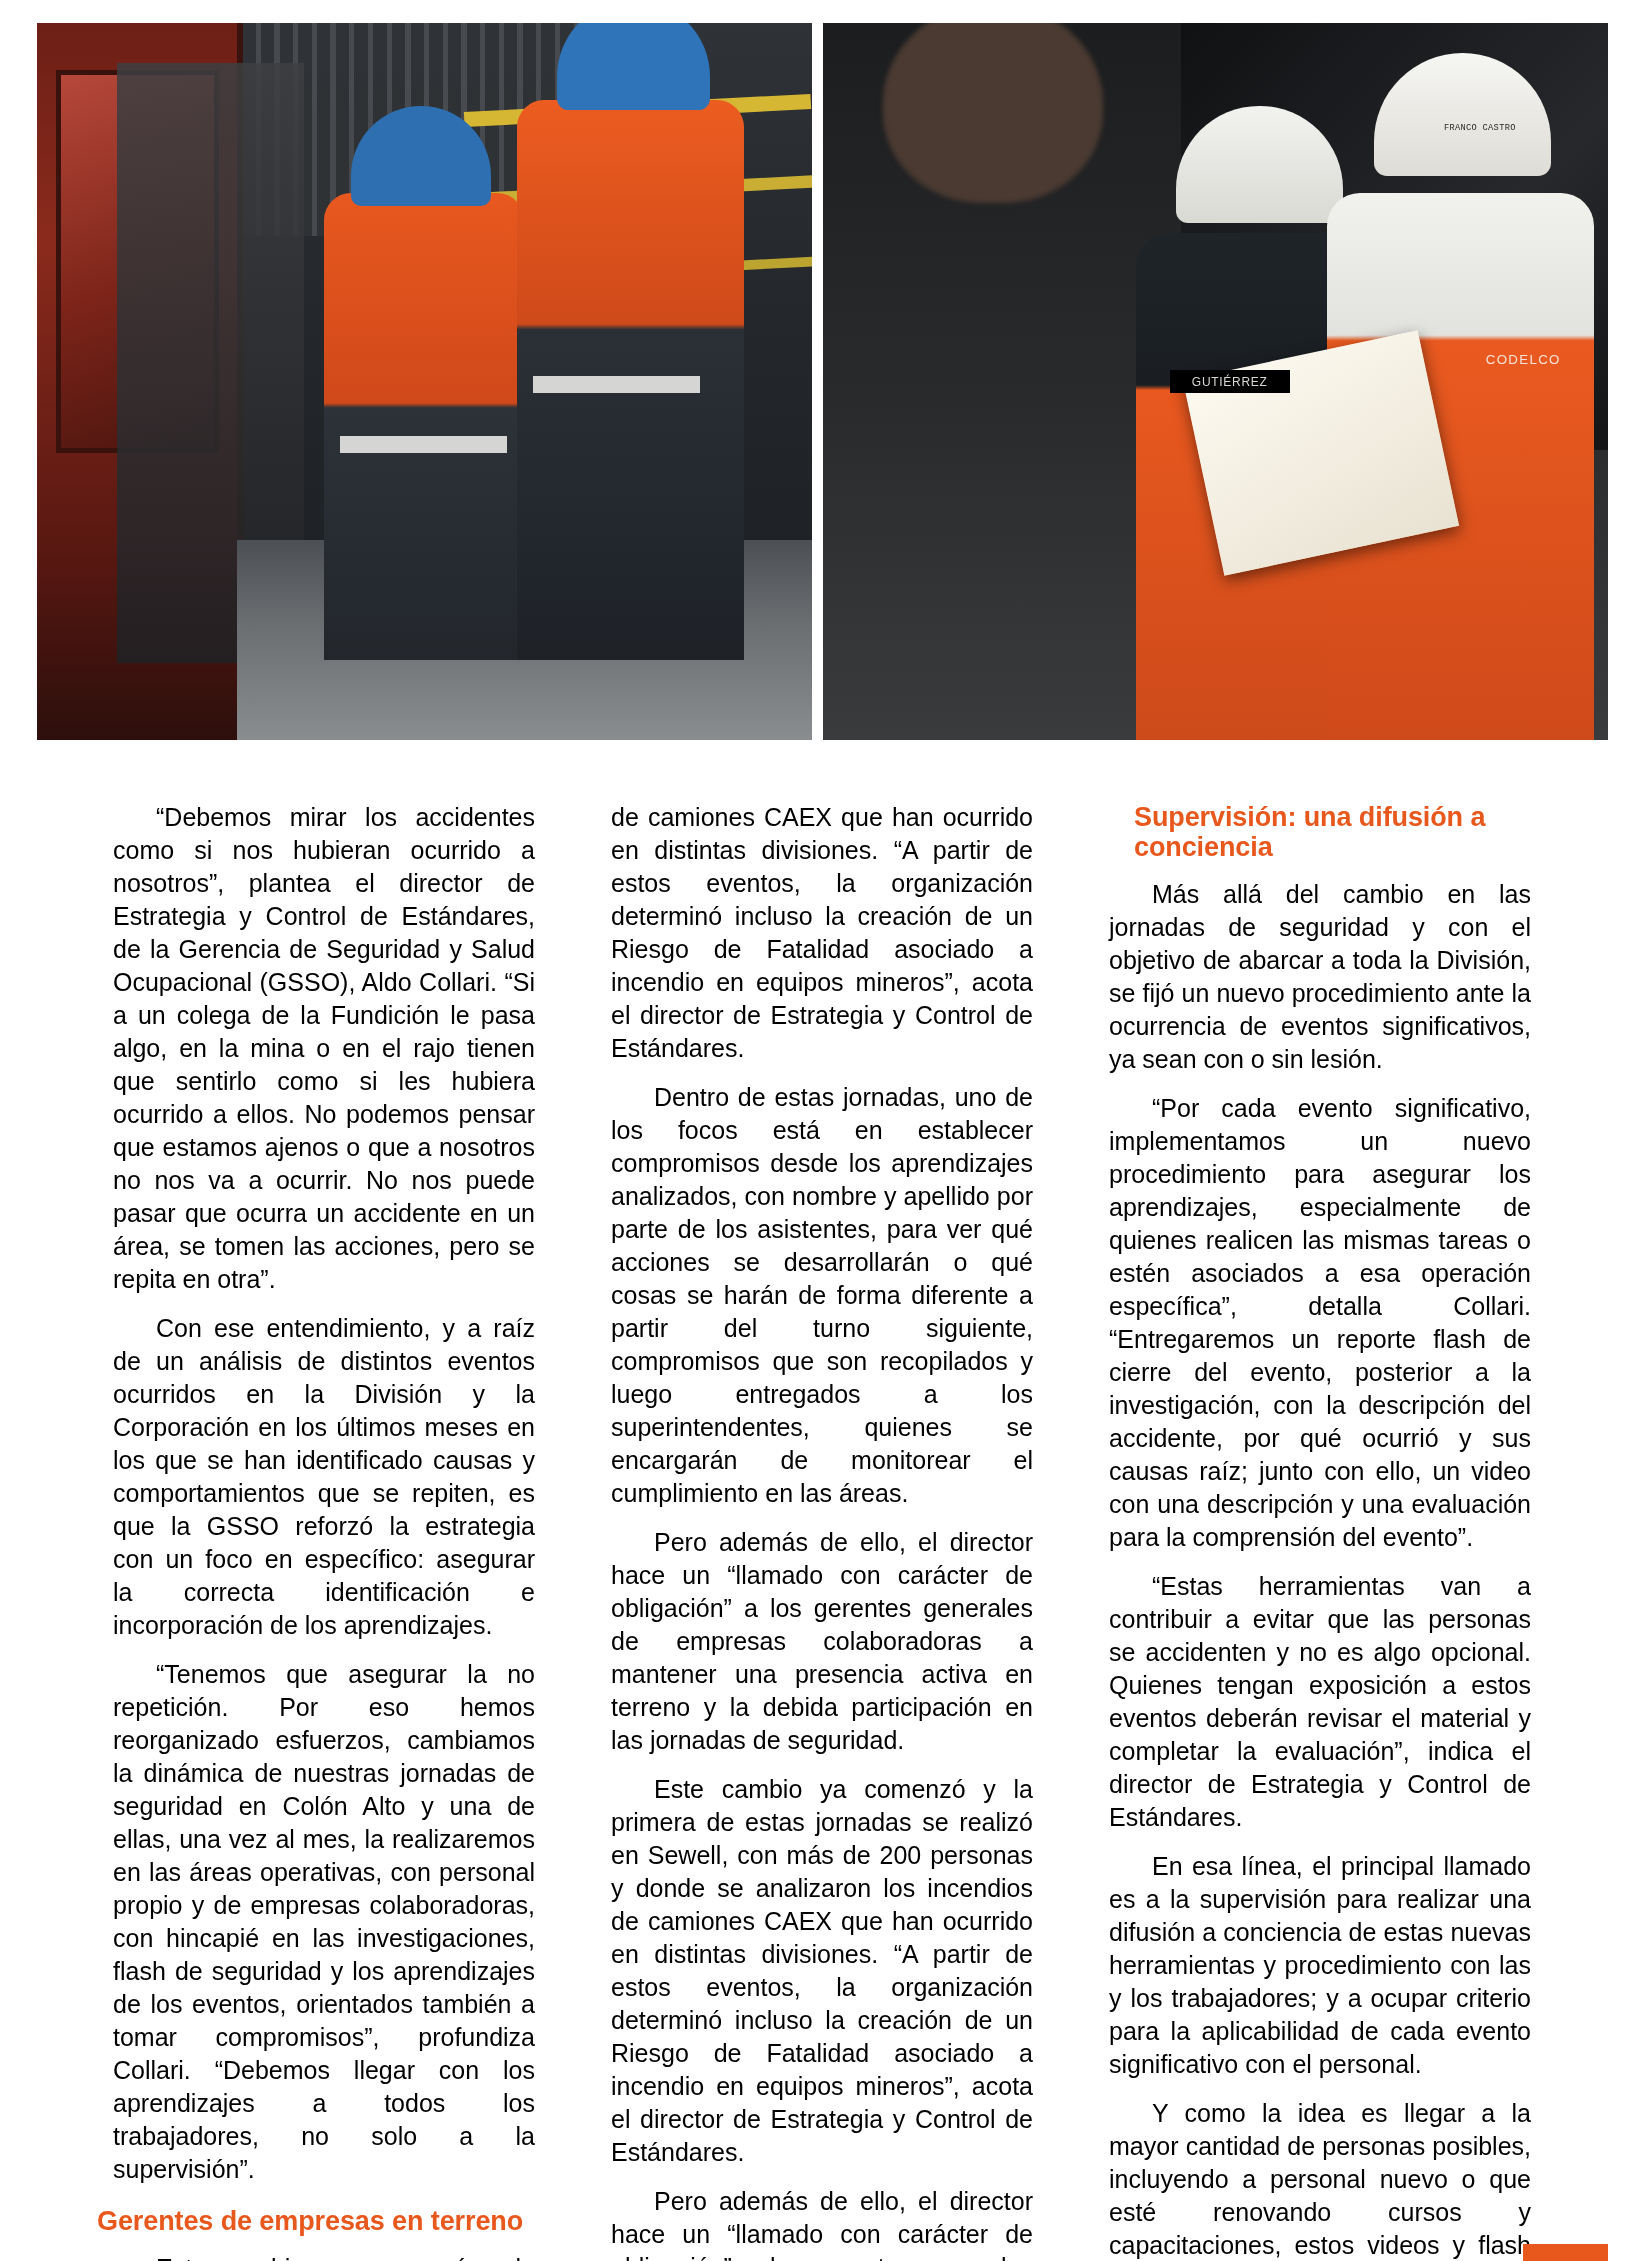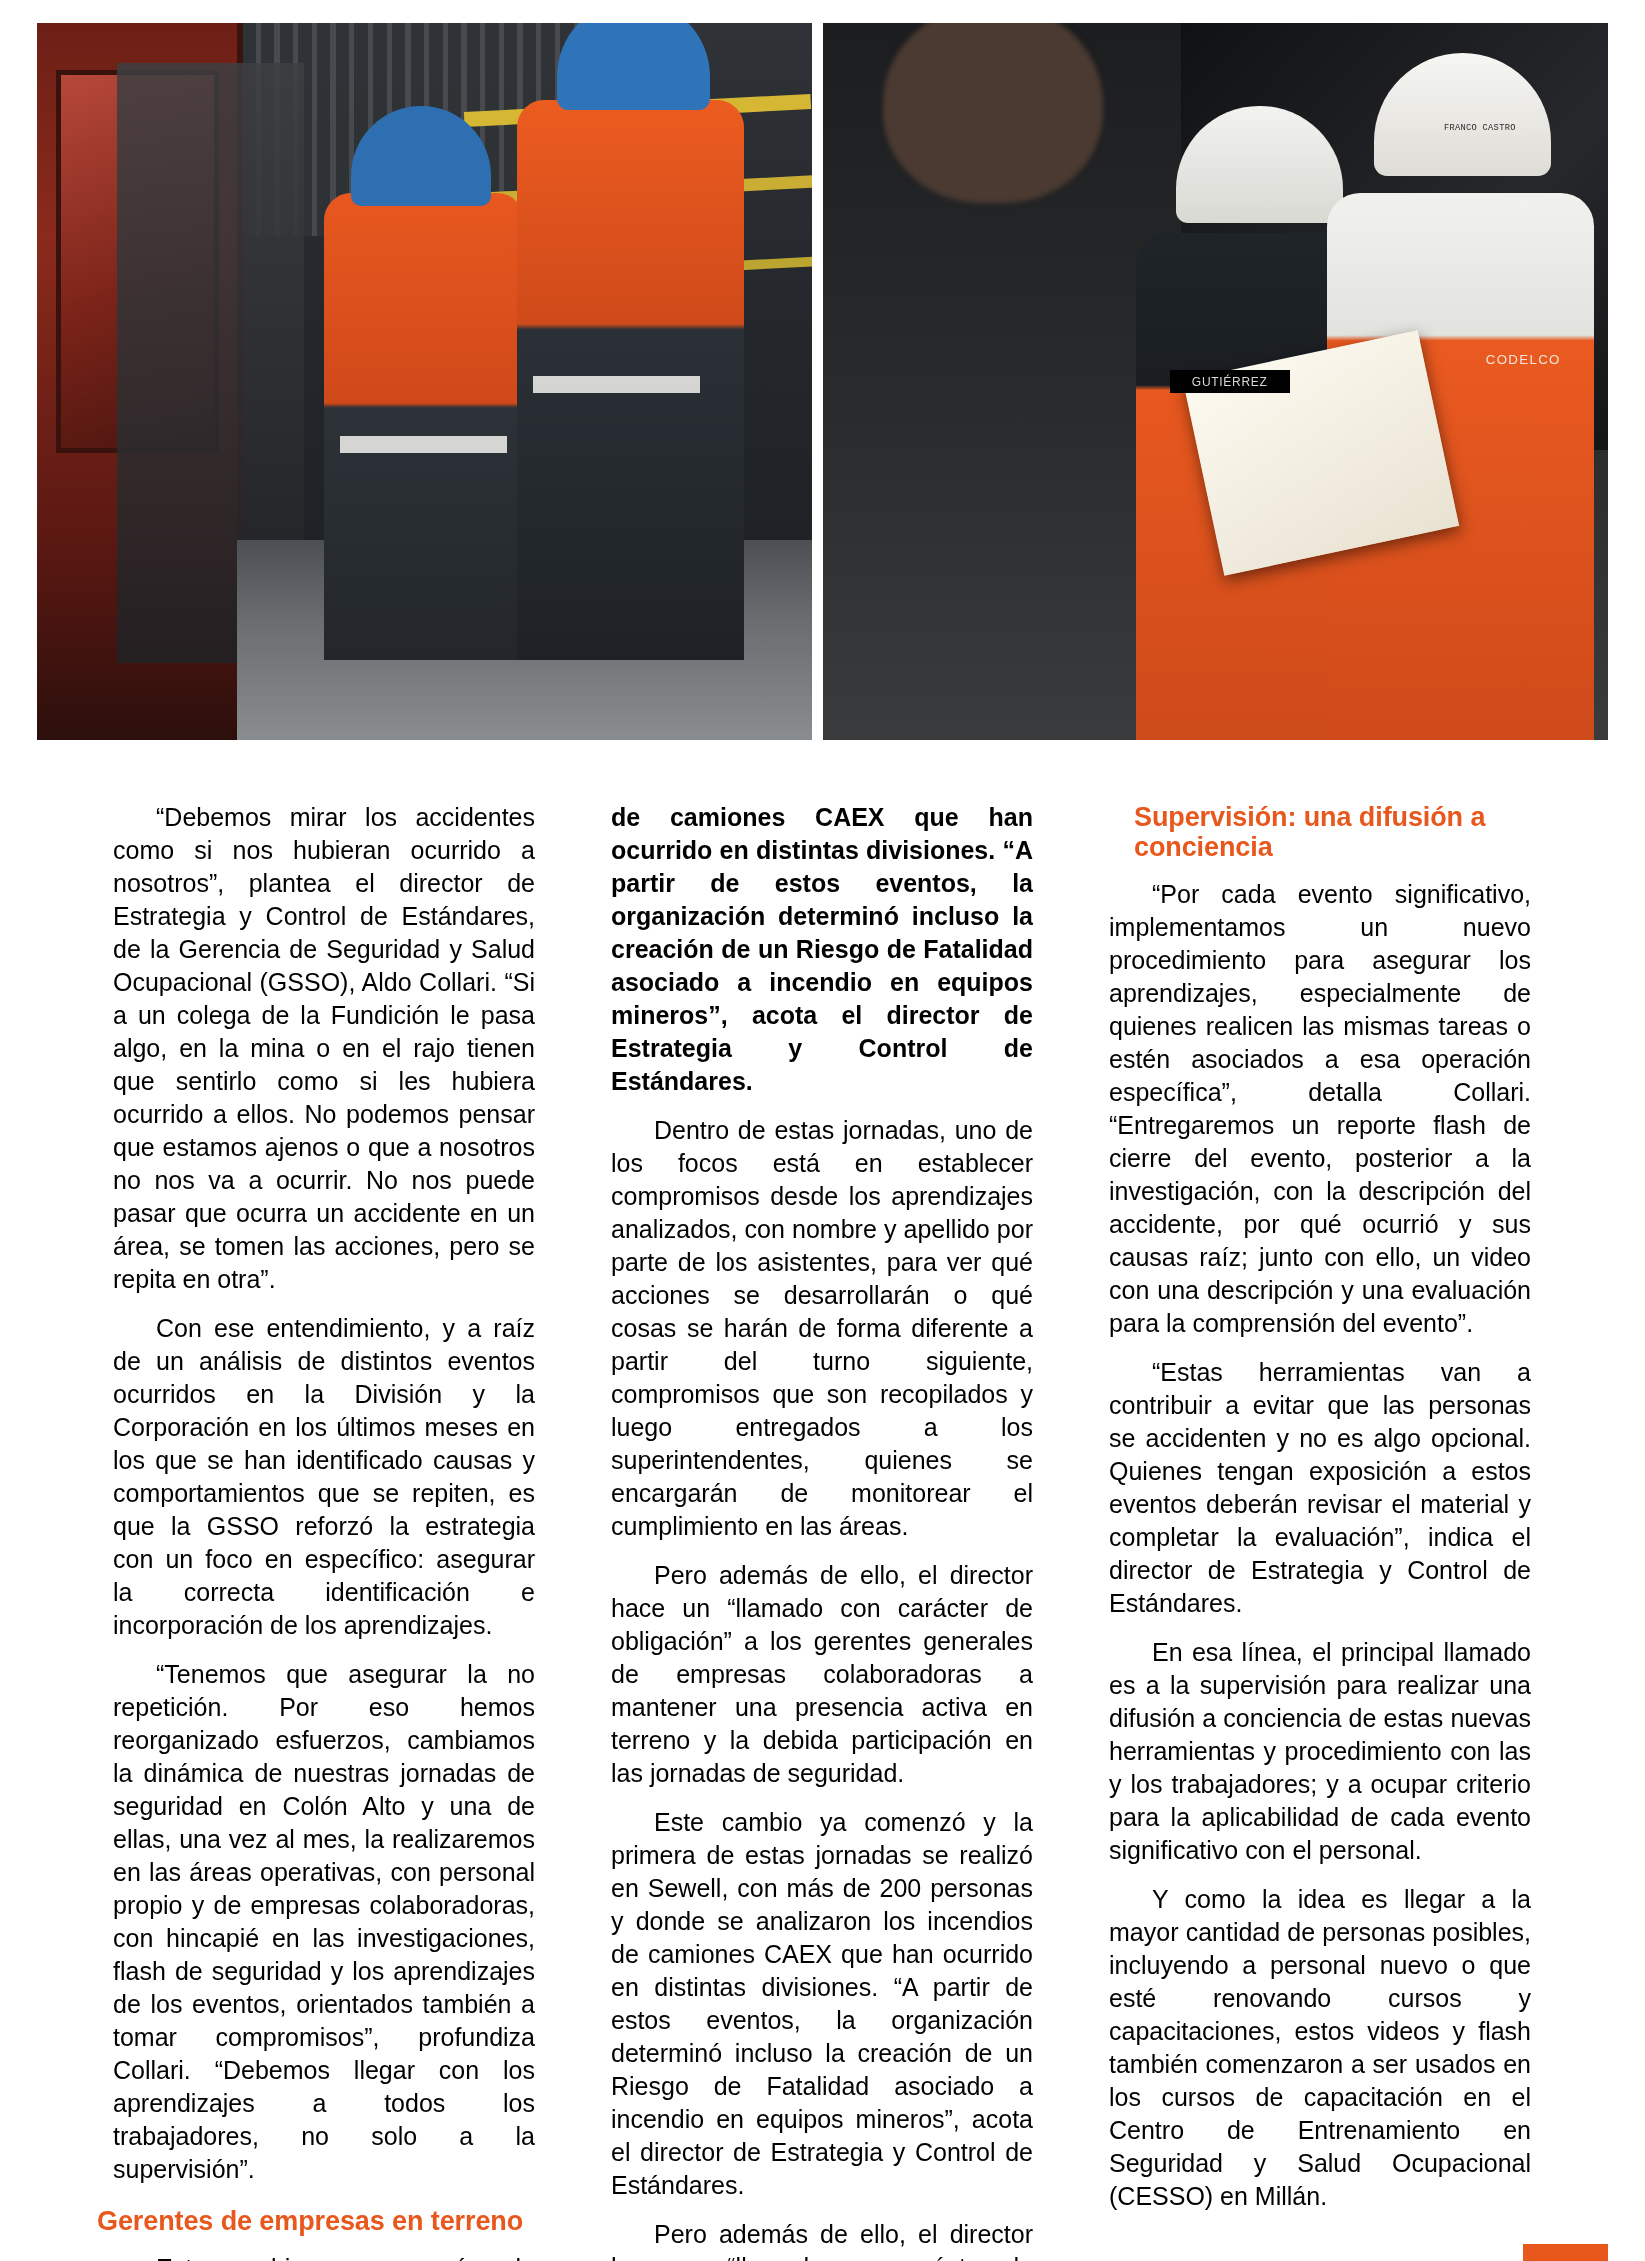--- a/index.html
+++ b/index.html
@@ -209,21 +209,21 @@
     margin: 16px;
     font-size: 25px;
     line-height: 33px;
     text-align: justify;
     text-justify: inter-word;
     hyphens: auto;
     -webkit-hyphens: auto;
     text-indent: 43px;
     color: #000000;
   }
-  p.noindent { text-index: 0; text-indent: 0; font-weight: bold; }
+  p.noindent { text-index: 0; text-indent: 0; }
 
   h2 {
     margin: 20px 0 2.7px 0;
     font-size: 27px;
     line-height: 30px;
     font-weight: bold;
     color: #e8571c;
     letter-spacing: -0.1px;
   }
   h2.first { margin-top: 17.3px; margin-left: 41px; }
@@ -285,20 +285,21 @@
       </div>
     <div class="col">
         <p class="noindent">de camiones CAEX que han ocurrido en distintas divisiones. “A partir de estos eventos, la organización determinó incluso la creación de un Riesgo de Fatalidad asociado a incendio en equipos mineros”, acota el director de Estrategia y Control de Estándares.</p>
         <p>Dentro de estas jornadas, uno de los focos está en establecer compromisos desde los aprendizajes analizados, con nombre y apellido por parte de los asistentes, para ver qué acciones se desarrollarán o qué cosas se harán de forma diferente a partir del turno siguiente, compromisos que son recopilados y luego entregados a los superintendentes, quienes se encargarán de monitorear el cumplimiento en las áreas.</p>
         <p>Pero además de ello, el director hace un “llamado con carácter de obligación” a los gerentes generales de empresas colaboradoras a mantener una presencia activa en terreno y la debida participación en las jornadas de seguridad.</p>
         <p>Este cambio ya comenzó y la primera de estas jornadas se realizó en Sewell, con más de 200 personas y donde se analizaron los incendios de camiones CAEX que han ocurrido en distintas divisiones. “A partir de estos eventos, la organización determinó incluso la creación de un Riesgo de Fatalidad asociado a incendio en equipos mineros”, acota el director de Estrategia y Control de Estándares.</p>
         <p>Pero además de ello, el director hace un “llamado con carácter de obligación” a los gerentes generales de empresas colaboradoras a mantener una presencia activa en terreno y la debida participación en las</p>
       </div>
     <div class="col">
         <h2 class="first">Supervisión: una difusión a conciencia</h2>
+        <p>Más allá del cambio en las jornadas de seguridad y con el objetivo de abarcar a toda la División, se fijó un nuevo procedimiento ante la ocurrencia de eventos significativos, ya sean con o sin lesión.</p>
         <p>“Por cada evento significativo, implementamos un nuevo procedimiento para asegurar los aprendizajes, especialmente de quienes realicen las mismas tareas o estén asociados a esa operación específica”, detalla Collari. “Entregaremos un reporte flash de cierre del evento, posterior a la investigación, con la descripción del accidente, por qué ocurrió y sus causas raíz; junto con ello, un video con una descripción y una evaluación para la comprensión del evento”.</p>
         <p>“Estas herramientas van a contribuir a evitar que las personas se accidenten y no es algo opcional. Quienes tengan exposición a estos eventos deberán revisar el material y completar la evaluación”, indica el director de Estrategia y Control de Estándares.</p>
         <p>En esa línea, el principal llamado es a la supervisión para realizar una difusión a conciencia de estas nuevas herramientas y procedimiento con las y los trabajadores; y a ocupar criterio para la aplicabilidad de cada evento significativo con el personal.</p>
         <p>Y como la idea es llegar a la mayor cantidad de personas posibles, incluyendo a personal nuevo o que esté renovando cursos y capacitaciones, estos videos y flash también comenzaron a ser usados en los cursos de capacitación en el Centro de Entrenamiento en Seguridad y Salud Ocupacional (CESSO) en Millán.</p>
       </div>
   </div>
 
   <div class="corner-mark"></div>
 </div>
 

